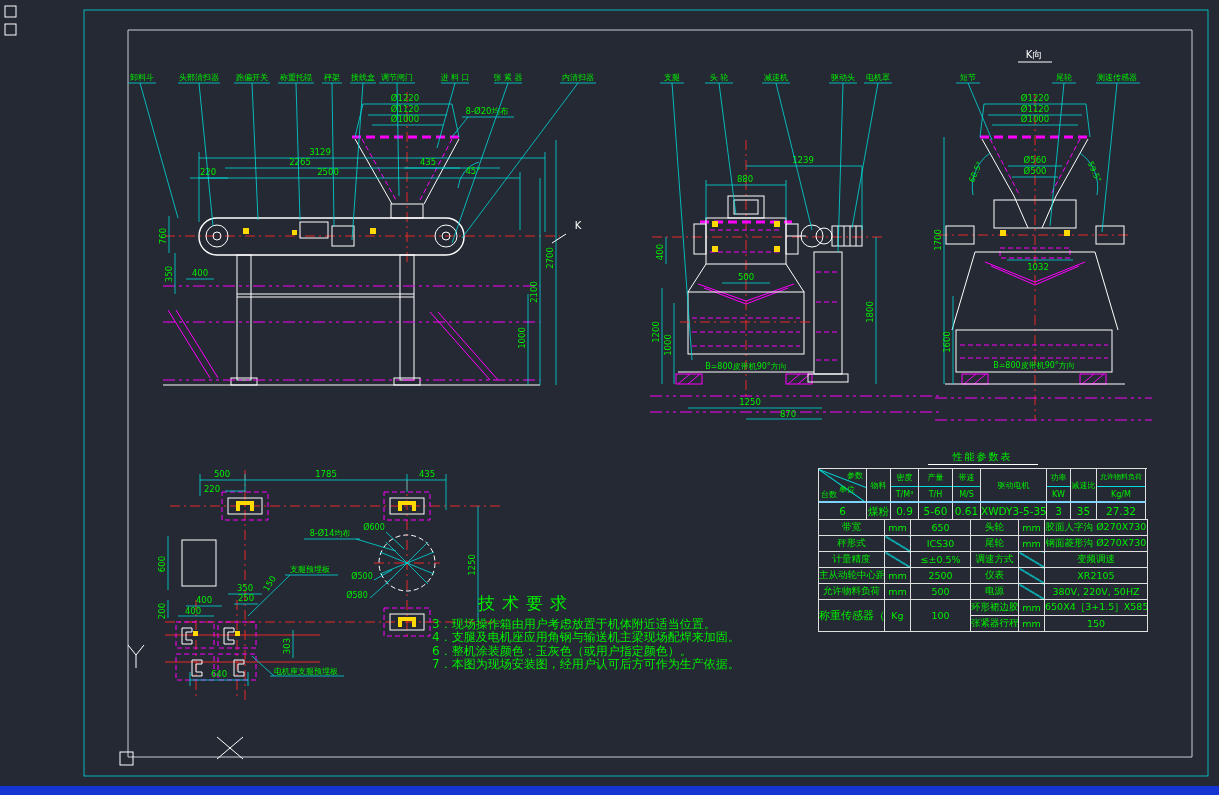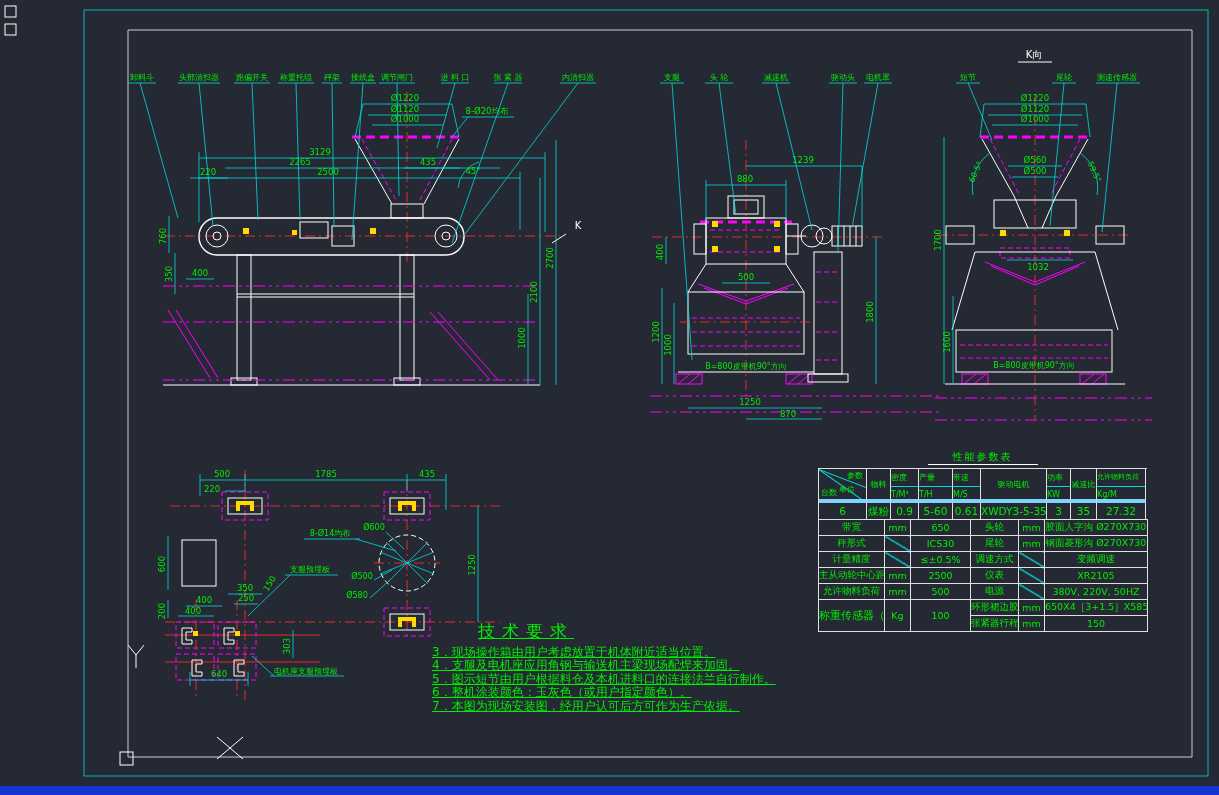--- a/index.html
+++ b/index.html
@@ -21,42 +21,42 @@
   .dashf{stroke-dasharray:9 5;}
   .tg{fill:#00ee00;font-size:8.5px;text-anchor:middle;}
   .tg8{fill:#00ee00;font-size:8px;text-anchor:middle;}
   .tw{fill:#ffffff;font-size:10px;text-anchor:middle;}
   
   .ptable{position:absolute;left:818px;top:450px;width:329px;color:#00ee00;}
   .ptitle{font-size:10px;text-align:center;width:110px;margin:0 auto 3px auto;
           border-bottom:1px solid #ffffff;letter-spacing:2px;}
   .pgrid{display:grid;grid-template-columns:48px 24px 28px 34px 28px 66px 24px 26px 49px;
          grid-template-rows:34px 17px;border-top:1px solid #e0e0e0;border-left:1px solid #e0e0e0;}
-  .pc{border-right:1px solid #e0e0e0;border-bottom:4px solid #7dd3fc;position:relative;
-      font-size:8px;text-align:left;overflow:hidden;}
+  .pc{border-right:1px solid #e0e0e0;border-bottom:2px solid #7dd3fc;position:relative;
+      font-size:8px;text-align:center;overflow:hidden;}
   .pc .one{display:flex;align-items:center;justify-content:center;height:100%;}
   .pc .a{height:17px;line-height:17px;border-bottom:1px solid #00dcdc;}
   .pc .b{height:16px;line-height:16px;}
   .pv{border-right:1px solid #e0e0e0;border-bottom:1px solid #e0e0e0;font-size:10.5px;
       line-height:17px;text-align:center;white-space:nowrap;overflow:hidden;}
   .diag1,.diag2{position:absolute;left:0;top:0;height:1px;background:#00dcdc;transform-origin:0 0;}
   .diag1{width:52px;transform:rotate(21deg);}
   .diag2{width:60px;transform:rotate(35deg);}
   .c-tr{position:absolute;top:1px;right:3px;}
   .c-mid{position:absolute;top:15px;left:20px;}
   .c-bl{position:absolute;bottom:1px;left:2px;}
   .stab-wrap{position:absolute;left:818px;top:519px;width:329px;}
   table.stab{border-collapse:collapse;table-layout:fixed;width:329px;}
   table.stab td{border:1px solid #e0e0e0;color:#00ee00;font-size:9.5px;text-align:center;
                 padding:0;height:15px;white-space:nowrap;overflow:hidden;}
   td.big{font-size:12px;}
   td.small{font-size:8px;}
   td.sl{background:linear-gradient(to top right,transparent 47%,#00dcdc 48%,#00dcdc 52%,transparent 53%);}
   
-  .tech{position:absolute;left:432px;top:620px;width:470px;color:#00ee00;text-decoration:underline;}
+  .tech{position:absolute;left:432px;top:592px;width:470px;color:#00ee00;}
   .tech .title{font-size:17px;letter-spacing:7px;margin-left:46px;margin-bottom:3px;}
   .tech .item{font-size:12px;line-height:13.4px;white-space:nowrap;}
   .bluebar{position:absolute;left:0;top:786px;width:1219px;height:9px;background:#1535d2;}
 </style>
 </head>
 <body>
 
 <div id="stage">
 
 <svg width="1219" height="795" viewBox="0 0 1219 795">
@@ -582,19 +582,18 @@
       <td>150</td>
     </tr>
   </tbody>
       </table>
 </div>
 
 <div class="tech">
   <div class="title">技术要求</div>
   <div class="item">3．现场操作箱由用户考虑放置于机体附近适当位置。</div>
   <div class="item">4．支腿及电机座应用角钢与输送机主梁现场配焊来加固。</div>
-  <div class="item">5．图示短节由用户根据料仓及本机进料口的连接法兰自行制作。</div>
   <div class="item">6．整机涂装颜色：玉灰色（或用户指定颜色）。</div>
   <div class="item">7．本图为现场安装图，经用户认可后方可作为生产依据。</div>
 </div>
 
 <div class="bluebar"></div>
 </div>
 
 </body></html>

